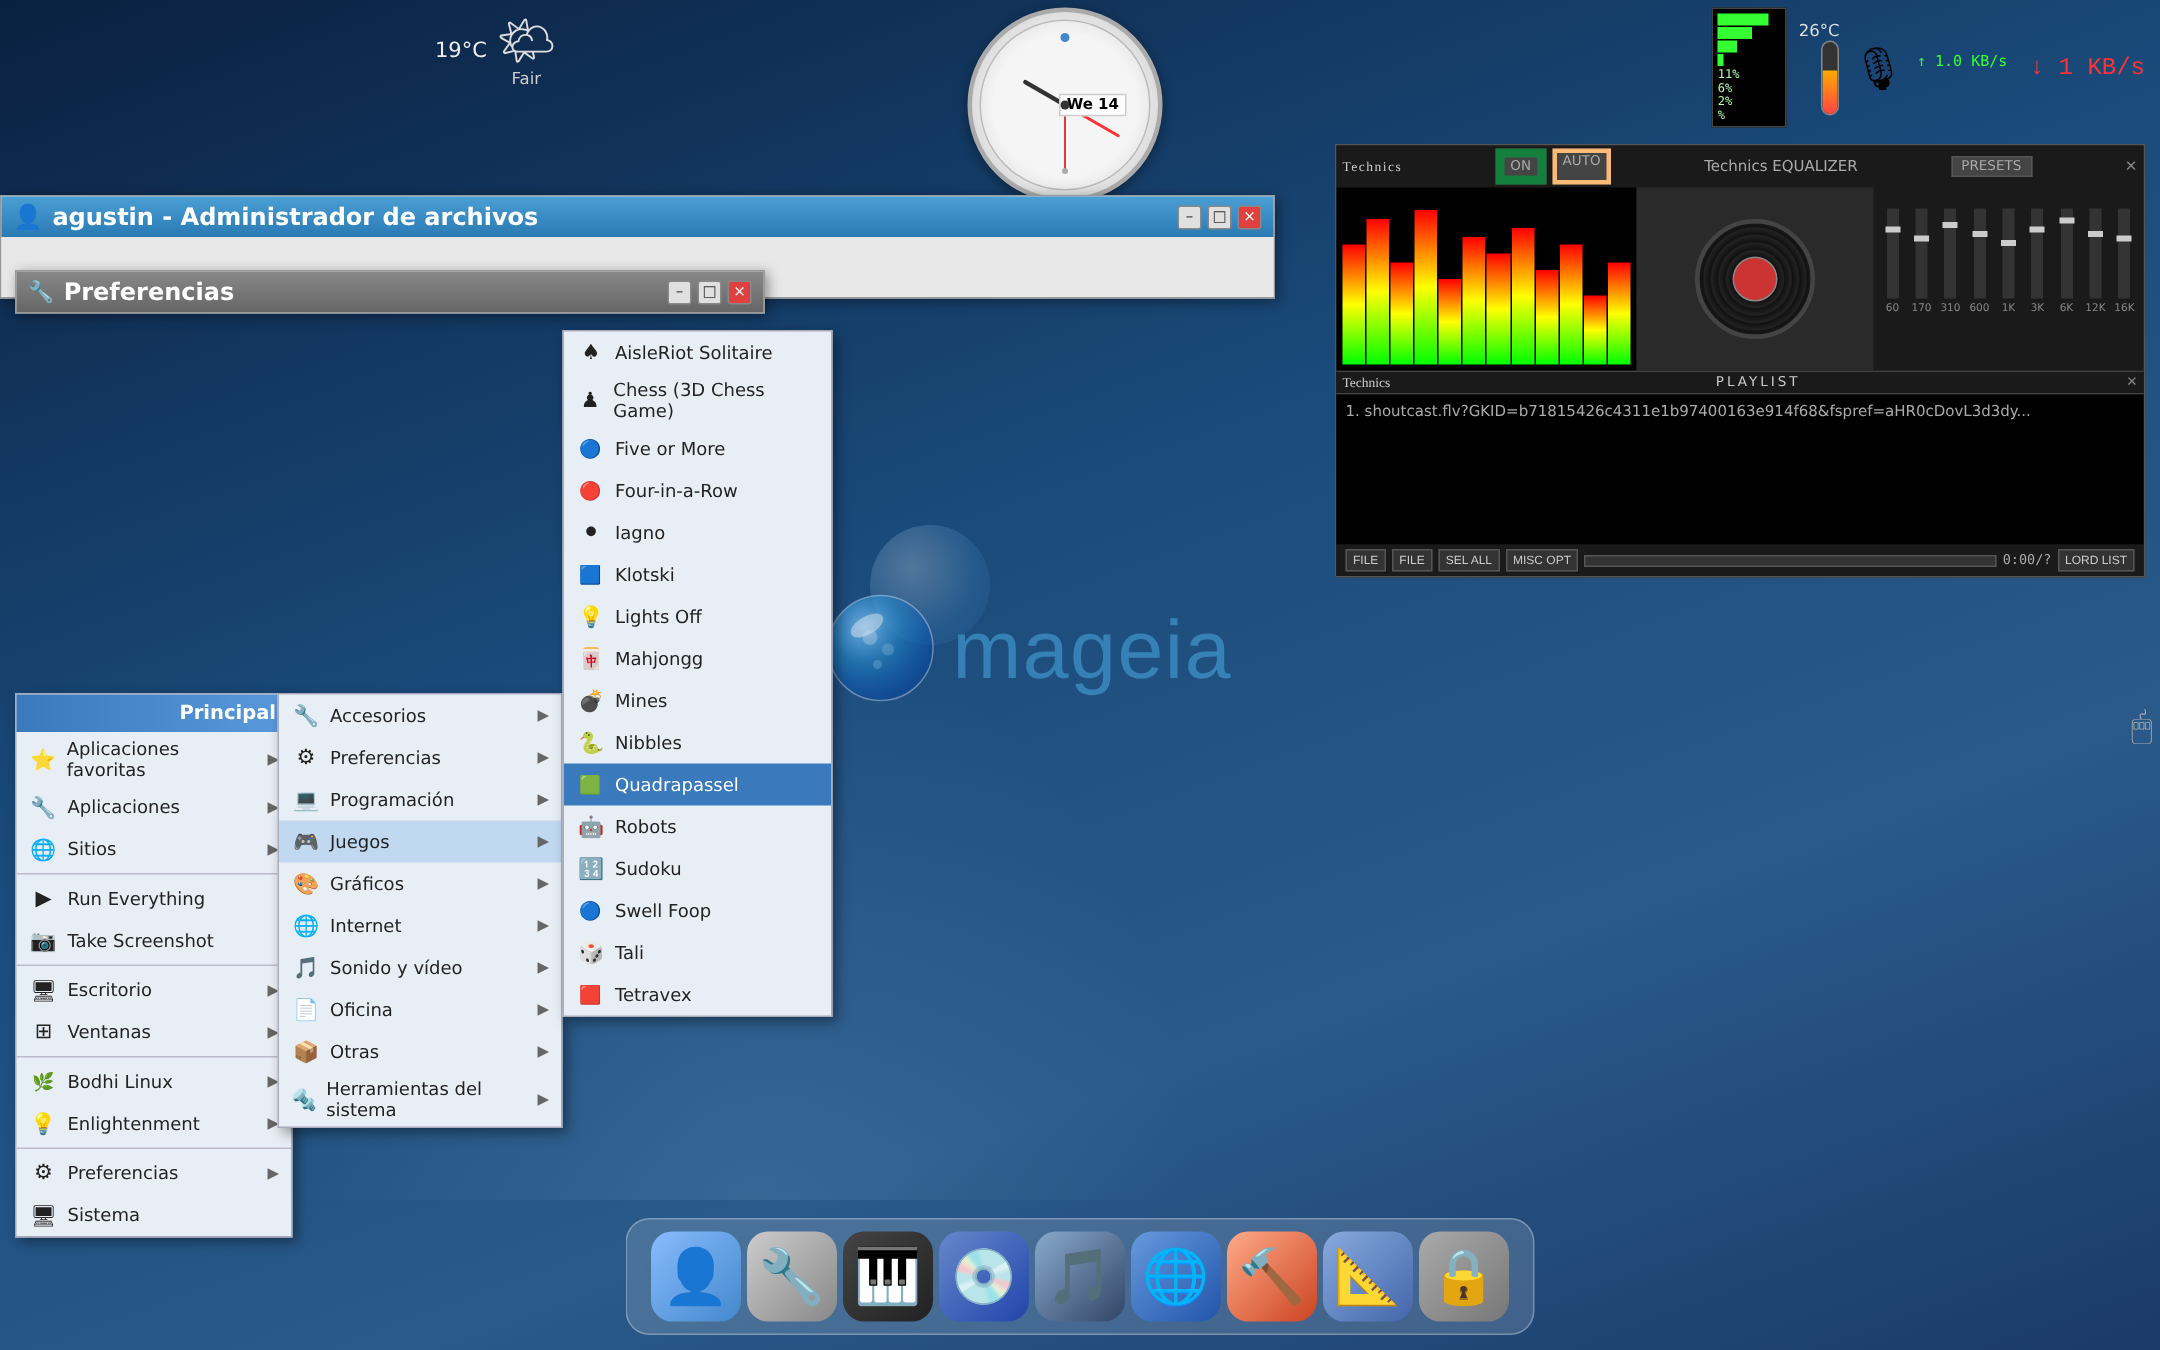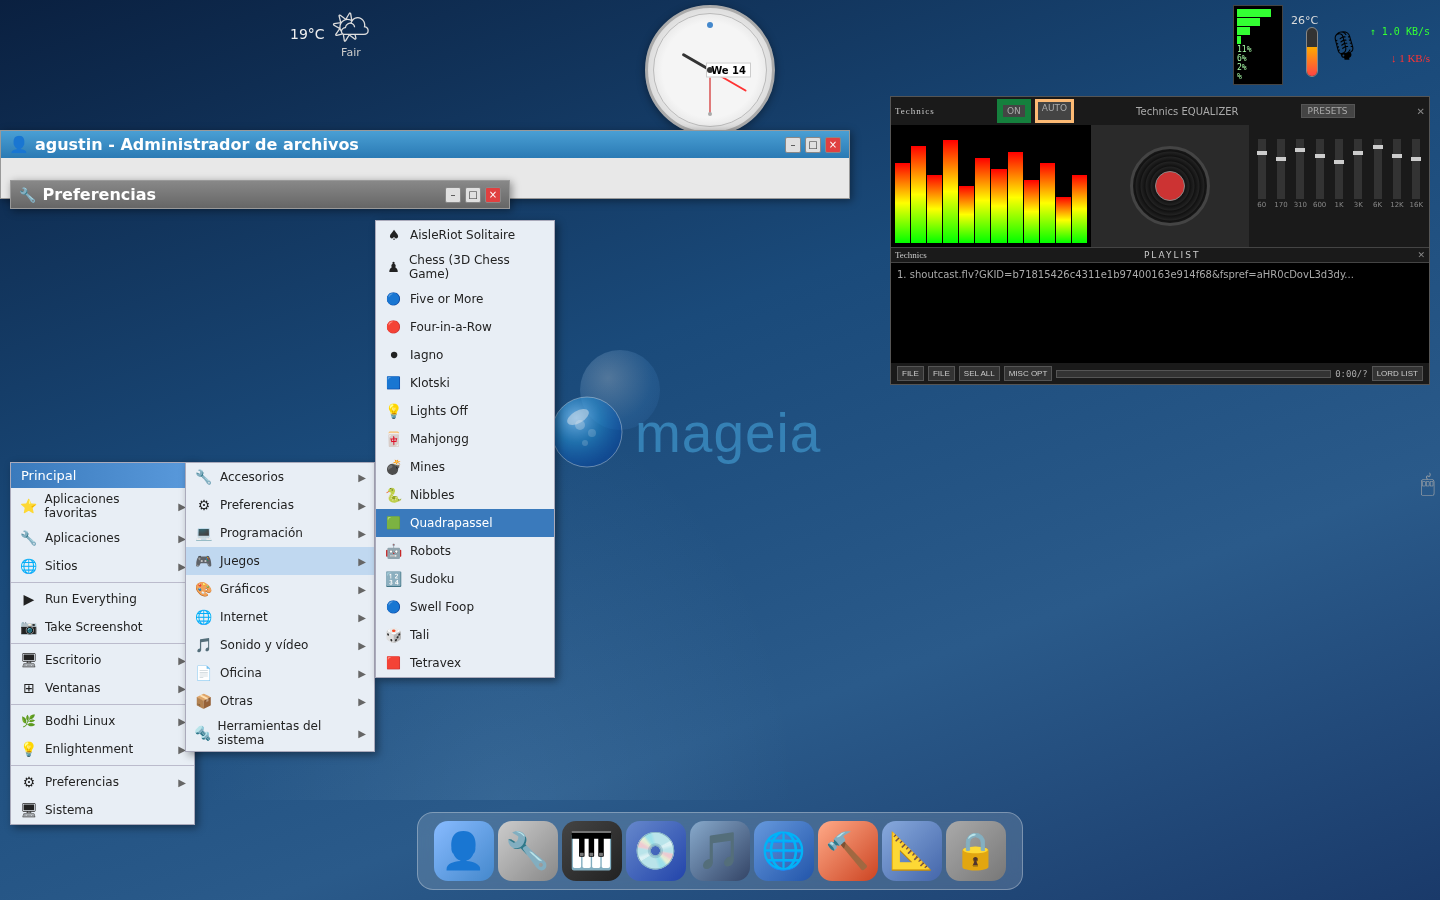--- a/index.html
+++ b/index.html
@@ -162,25 +162,25 @@
     .sysmon-widgets {
       position: absolute;
       top: 5px;
       right: 10px;
       display: flex;
       align-items: center;
       gap: 8px;
     }
     .sysmon-net {
       display: flex;
-      flex-direction: column;
+      flex-direction: row;
       gap: 15px;
     }
     .net-up { color: #33ff33; font-size: 10px; font-family: monospace; }
-    .net-down { color: #ff3333; font-size: 11px; font-family: Liberation Serif, serif; text-align: right; }
+    .net-down { color: #ff3333; font-size: 16px; font-family: Liberation Mono, monospace; text-align: right; }
 
     
     .music-player {
       position: absolute;
       top: 96px;
       right: 10px;
       width: 540px;
       background: #1a1a1a;
       border: 1px solid #555;
     }
@@ -373,23 +373,23 @@
       width: 185px;
       background: #e8eef5;
       border: 1px solid #aab;
       box-shadow: 3px 3px 8px rgba(0,0,0,0.4);
       z-index: 100;
     }
     .menu-header {
       background: linear-gradient(to right, #3a7abc, #5a9adc);
       padding: 5px 10px;
       color: white;
-      font-weight: normal;
+      font-weight: bold;
       font-size: 13px;
-      text-align: left;
+      text-align: right;
     }
     .menu-item {
       display: flex;
       align-items: center;
       padding: 4px 8px;
       font-size: 12px;
       color: #222;
       gap: 6px;
       cursor: pointer;
       position: relative;

